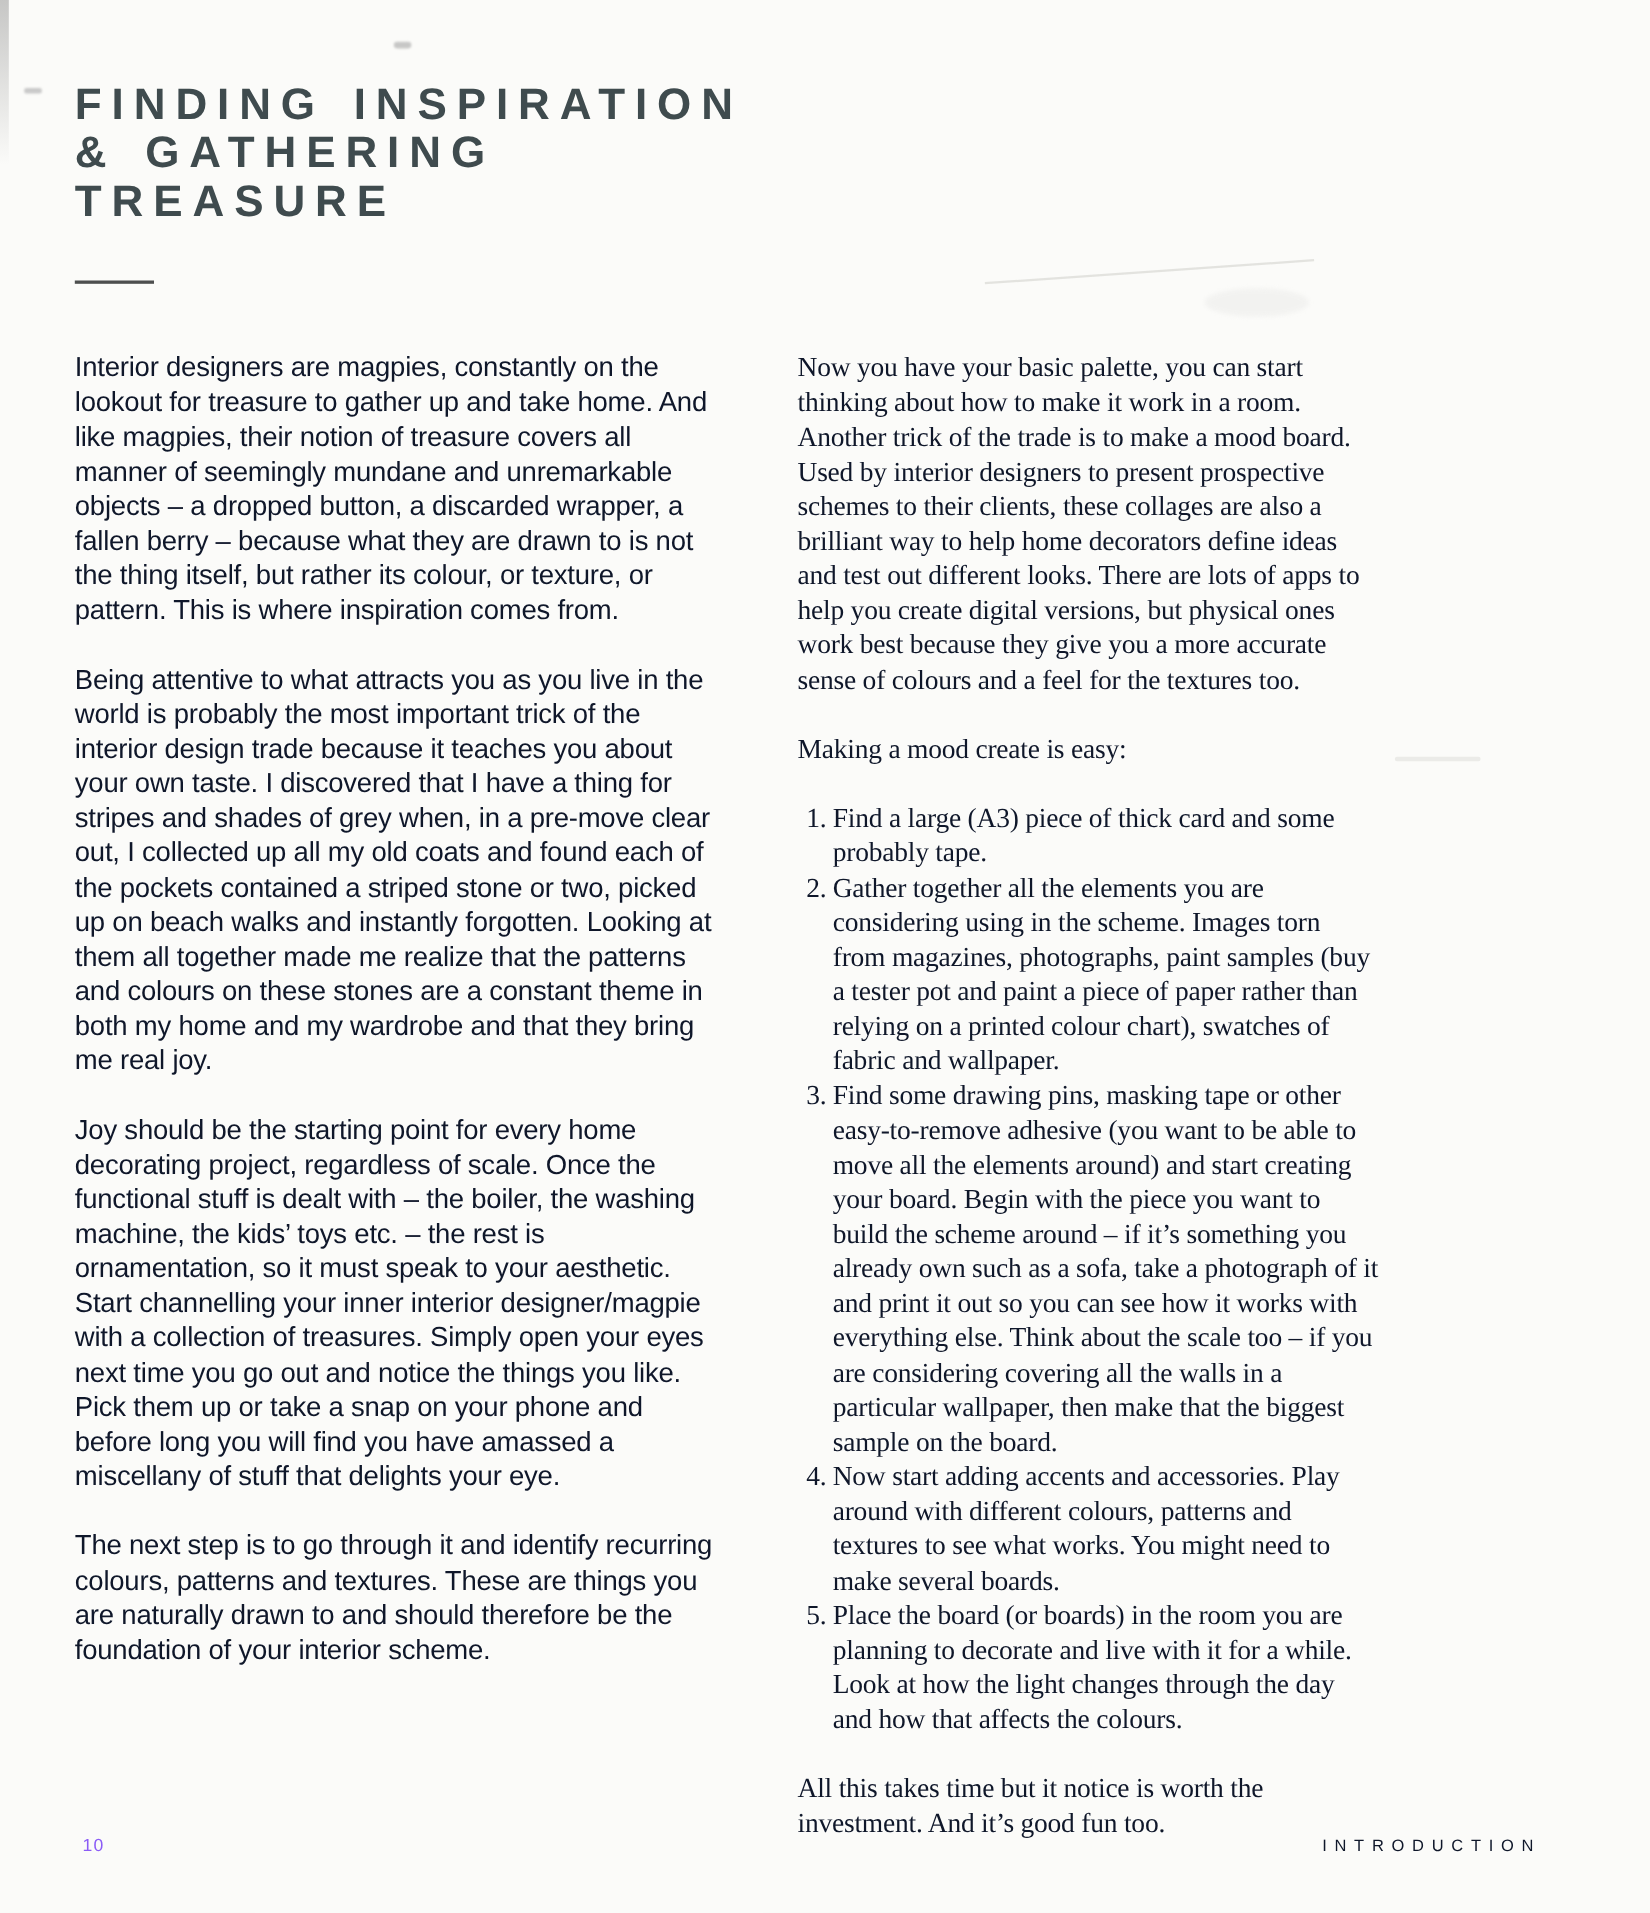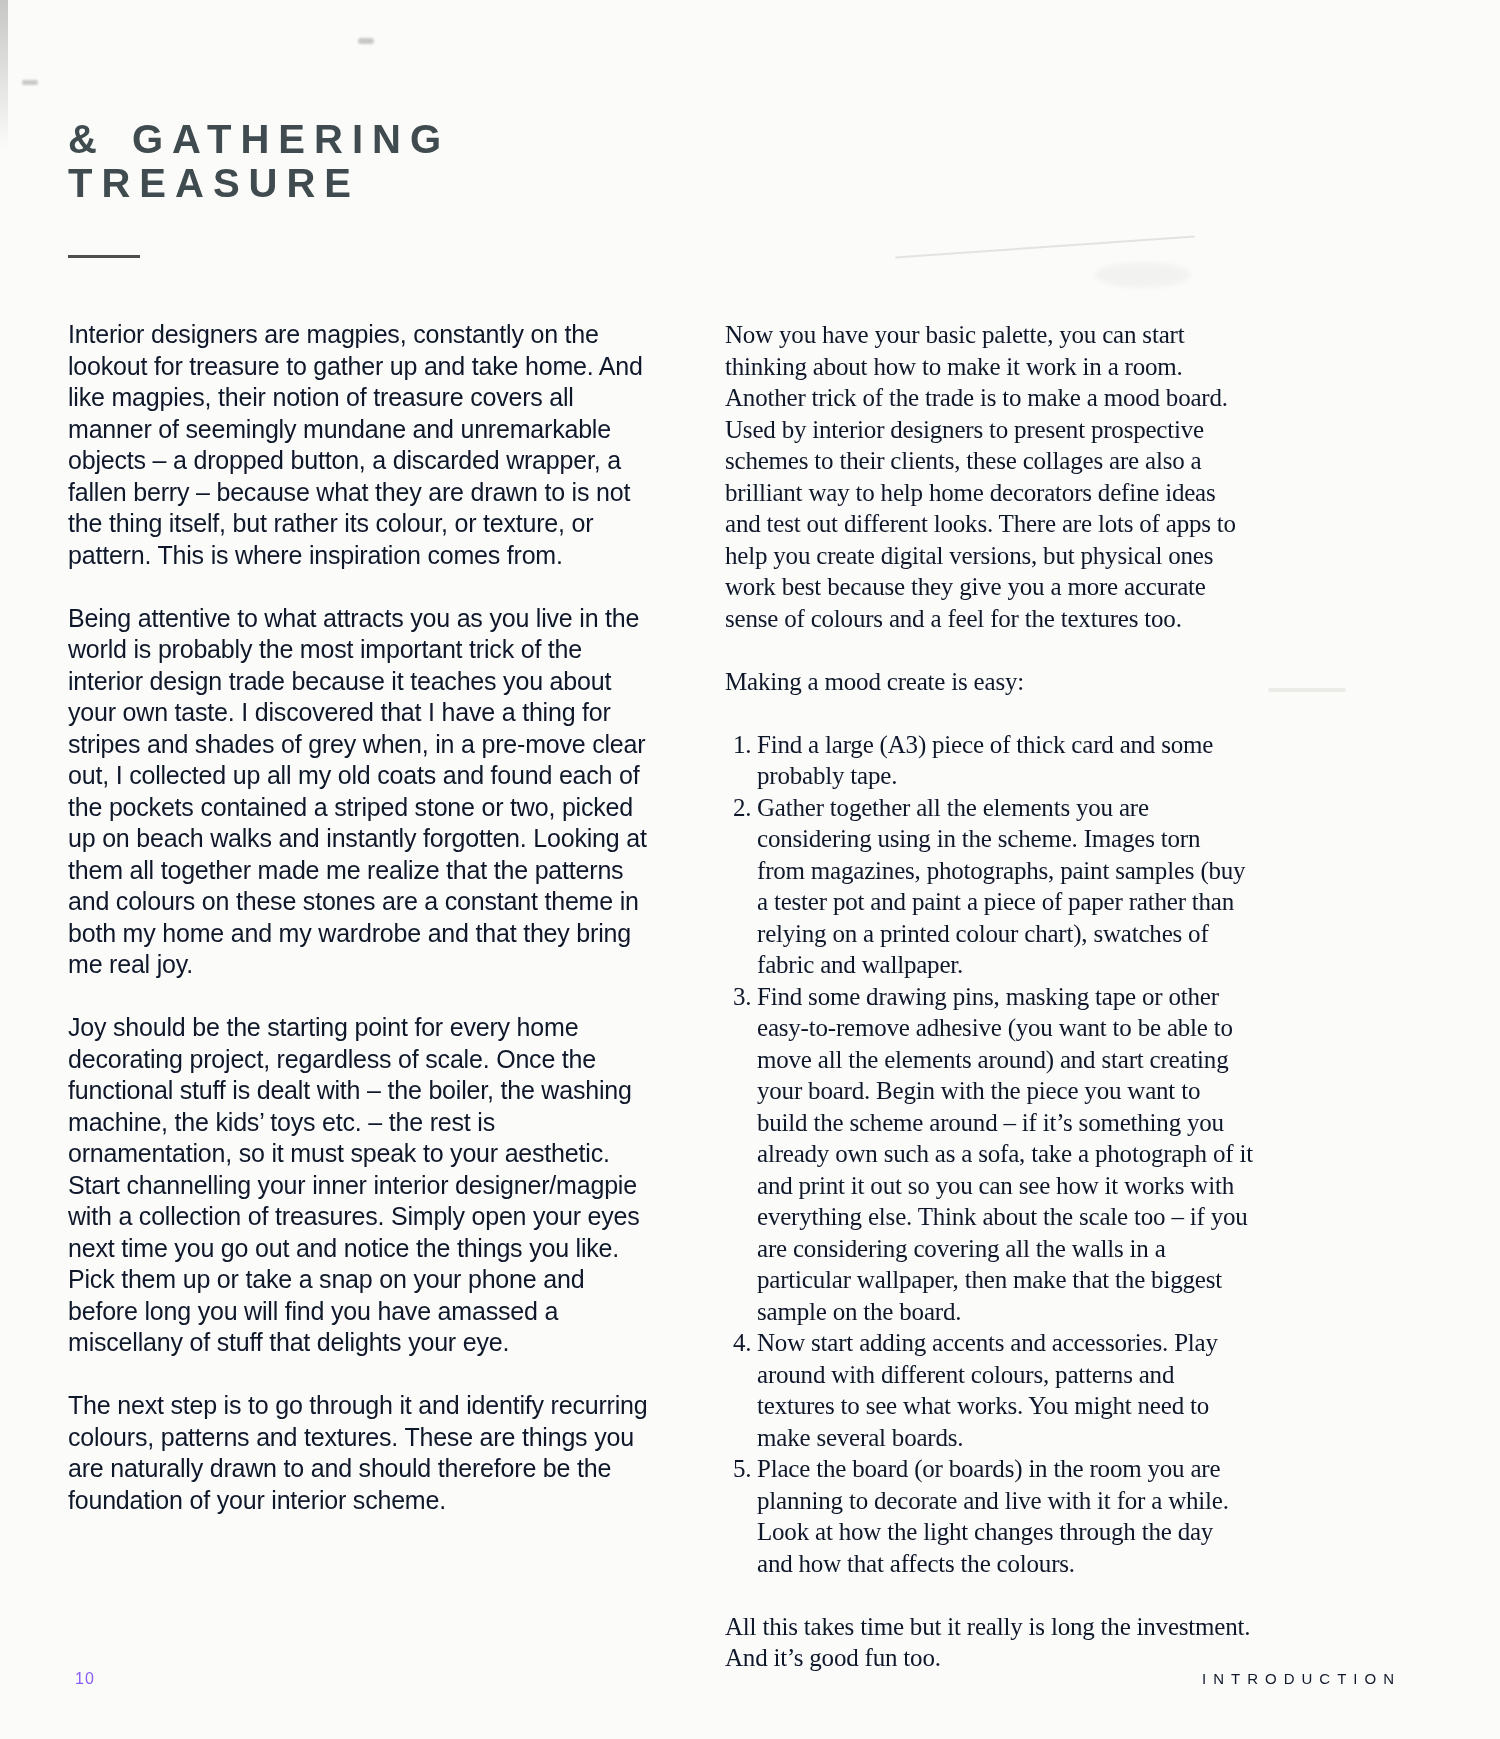--- a/index.html
+++ b/index.html
@@ -84,21 +84,21 @@
 <div class="page">
 
   <div class="artifact a-corner-shade"></div>
   <div class="artifact a-margin-dash"></div>
   <div class="artifact a-top-notch"></div>
   <div class="artifact a-diag-line"></div>
   <div class="artifact a-smudge"></div>
   <div class="artifact a-edge-line"></div>
 
   <h1 class="title">
-    <br>
+    <span>FINDING INSPIRATION</span><br>
     <span>&amp; GATHERING</span><br>
     <span>TREASURE</span>
   </h1>
   <div class="title-rule"></div>
 
   <div class="col col-left">
     <p>Interior designers are magpies, constantly on the lookout for treasure to gather up and take home. And like magpies, their notion of treasure covers all manner of seemingly mundane and unremarkable objects – a dropped button, a discarded wrapper, a fallen berry – because what they are drawn to is not the thing itself, but rather its colour, or texture, or pattern. This is where inspiration comes from.</p>
     <p>Being attentive to what attracts you as you live in the world is probably the most important trick of the interior design trade because it teaches you about your own taste. I discovered that I have a thing for stripes and shades of grey when, in a pre-move clear out, I collected up all my old coats and found each of the pockets contained a striped stone or two, picked up on beach walks and instantly forgotten. Looking at them all together made me realize that the patterns and colours on these stones are a constant theme in both my home and my wardrobe and that they bring me real joy.</p>
     <p>Joy should be the starting point for every home decorating project, regardless of scale. Once the functional stuff is dealt with – the boiler, the washing machine, the kids’ toys etc. – the rest is ornamentation, so it must speak to your aesthetic. Start channelling your inner interior designer/magpie with a collection of treasures. Simply open your eyes next time you go out and notice the things you like. Pick them up or take a snap on your phone and before long you will find you have amassed a miscellany of stuff that delights your eye.</p>
     <p>The next step is to go through it and identify recurring colours, patterns and textures. These are things you are naturally drawn to and should therefore be the foundation of your interior scheme.</p>
@@ -122,19 +122,19 @@
       </div>
       <div class="step">
         <span class="step-num">4.</span>
         <span class="step-text">Now start adding accents and accessories. Play around with different colours, patterns and textures to see what works. You might need to make several boards.</span>
       </div>
       <div class="step">
         <span class="step-num">5.</span>
         <span class="step-text">Place the board (or boards) in the room you are planning to decorate and live with it for a while. Look at how the light changes through the day and how that affects the colours.</span>
       </div>
     </div>
-    <p>All this takes time but it really is long the investment. And it’s good fun too.</p>
+    <p>All this takes time but it notice is worth the investment. And it’s good fun too.</p>
   </div>
 
   <div class="page-number">10</div>
   <div class="section-label">INTRODUCTION</div>
 
 </div>
 
 </body></html>

